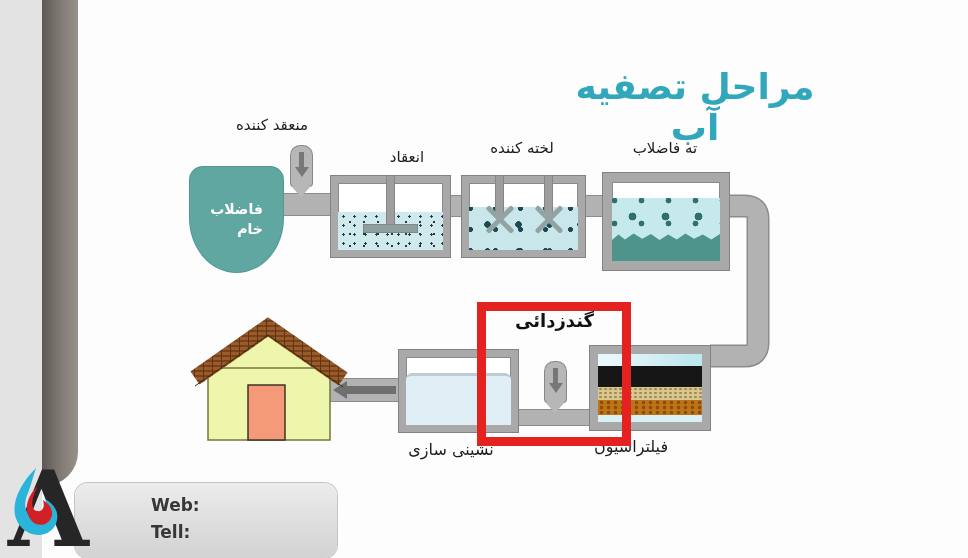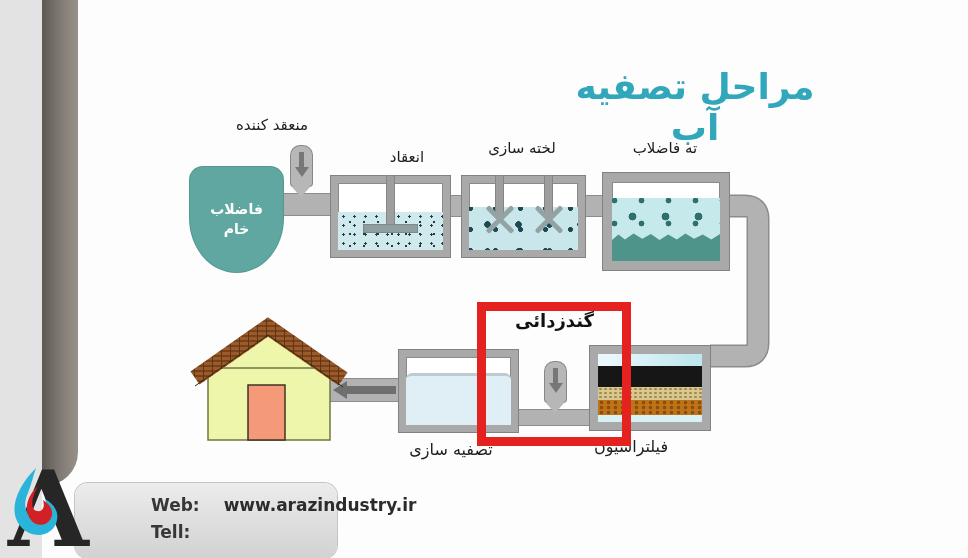--- a/index.html
+++ b/index.html
@@ -15,21 +15,21 @@
   .title{left:545px;top:66px;width:300px;text-align:center;font-size:36px;font-weight:bold;
       color:#31a7bb;direction:rtl;}
   
   .lbl{font-size:15px;color:#1c1c1c;text-align:center;direction:rtl;z-index:4;}
   .lbl-b{font-size:16px;}
   
   .blob{left:190px;top:167px;width:93px;height:105px;background:#5fa7a0;
       border-radius:14px 14px 50px 50px / 14px 14px 58px 58px;
       display:flex;align-items:center;justify-content:center;z-index:2;
       box-shadow:0 0 0 1px #549890;}
-  .blob-text{color:#fff;font-size:14px;font-weight:bold;text-align:center;line-height:1.4;direction:rtl;}
+  .blob-text{color:#fff;font-size:14px;font-weight:bold;line-height:1.4;direction:rtl;}
   
   .pipe{background:#b2b2b2;box-shadow:0 0 0 1px #8c8c8c;z-index:1;}
   
   .tank{border:7px solid #a9a9a9;background:#ffffff;
       box-shadow:0 0 0 1px #828282, inset 0 0 0 1px #8a8a8a;z-index:2;box-sizing:border-box;}
   .water{position:absolute;left:0;right:0;bottom:0;}
   .water1{height:56%;background-color:#cfe9ed;
       background-image:radial-gradient(circle,#233c44 1px,transparent 1.3px),
                        radial-gradient(circle,#233c44 1px,transparent 1.3px);
       background-size:11px 9px,14px 12px;background-position:0 0,5px 4px;}
@@ -123,21 +123,21 @@
 
 <div class="abs lbl" style="left:362px;top:148px;width:90px;">انعقاد</div>
 <div class="abs tank" style="left:331px;top:176px;width:119px;height:81px;">
   <div class="water water1"></div>
   <div class="rod" style="left:49px;height:52px;"></div>
   <div class="paddle-h" style="left:26px;top:42px;width:53px;"></div>
 </div>
 
 <div class="abs pipe" style="left:448px;top:196px;width:18px;height:20px;"></div>
 
-<div class="abs lbl" style="left:467px;top:139px;width:110px;">لخته سازی</div>
+<div class="abs lbl" style="left:467px;top:139px;width:110px;">لخته کننده</div>
 <div class="abs tank" style="left:462px;top:176px;width:123px;height:81px;">
   <div class="water water2"></div>
   <div class="rod" style="left:27px;height:40px;"></div>
   <div class="rod" style="left:76px;height:40px;"></div>
   <div class="xblade" style="left:13px;top:18px;"></div>
   <div class="xblade" style="left:62px;top:18px;"></div>
 </div>
 
 <div class="abs pipe" style="left:583px;top:196px;width:24px;height:20px;"></div>
 
@@ -166,21 +166,21 @@
 <div class="abs dispenser" style="left:545px;top:362px;width:21px;height:52px;">
   <div class="tube"></div>
   <div class="darrow-shaft"></div>
   <div class="darrow-head"></div>
   <div class="tube-tip"></div>
 </div>
 
 <div class="abs tank" style="left:399px;top:350px;width:119px;height:82px;">
   <div class="s-water"></div>
 </div>
-<div class="abs lbl lbl-b" style="left:395px;top:440px;width:112px;">تصفیه سازی</div>
+<div class="abs lbl lbl-b" style="left:395px;top:440px;width:112px;">نشینی سازی</div>
 
 <div class="abs redbox"></div>
 <div class="abs lbl-disinfect">گندزدائی</div>
 
 <div class="abs pipe" style="left:330px;top:379px;width:72px;height:22px;">
   <div class="larrow-shaft"></div>
   <div class="larrow-head"></div>
 </div>
 
 <svg class="abs" style="left:190px;top:316px;z-index:2;" width="162" height="128">
@@ -194,21 +194,20 @@
   <polygon points="14,56 78,10 146,56" fill="#eef6ac" stroke="#75753f" stroke-width="1.5"></polygon>
   <rect x="18" y="52" width="122" height="72" fill="#eef6ac" stroke="#75753f" stroke-width="1.5"></rect>
   <path d="M 5 62 L 78 11 L 153 63" fill="none" stroke="url(#tiles)" stroke-width="16"></path>
   <path d="M 5 62 L 78 11 L 153 63" fill="none" stroke="#3a2710" stroke-width="1" transform="translate(0,8)"></path>
   <rect x="58" y="69" width="37" height="55" fill="#f59a78" stroke="#3f3324" stroke-width="1.5"></rect>
 </svg>
 
 <div class="abs footer-bar">
   <div class="footer-row row-web">
     <span>Web:</span>
-    <span class="val">www.arazindustry.ir</span>
   </div>
   <div class="footer-row row-tell">
     <span>Tell:</span>
   </div>
 </div>
 
 <svg class="abs logo" viewBox="0 0 90 108">
   <text x="6" y="96" font-family="DejaVu Serif" font-size="104" font-weight="bold" fill="#262626">A</text>
   <path d="M34 18 C 12 40 6 64 20 78 C 32 90 52 86 55 70 C 57 60 50 53 43 49 C 47 59 44 68 35 68
            C 24 68 20 55 26 43 C 29 35 31 27 34 18 Z" fill="#2ab4d9"></path>

